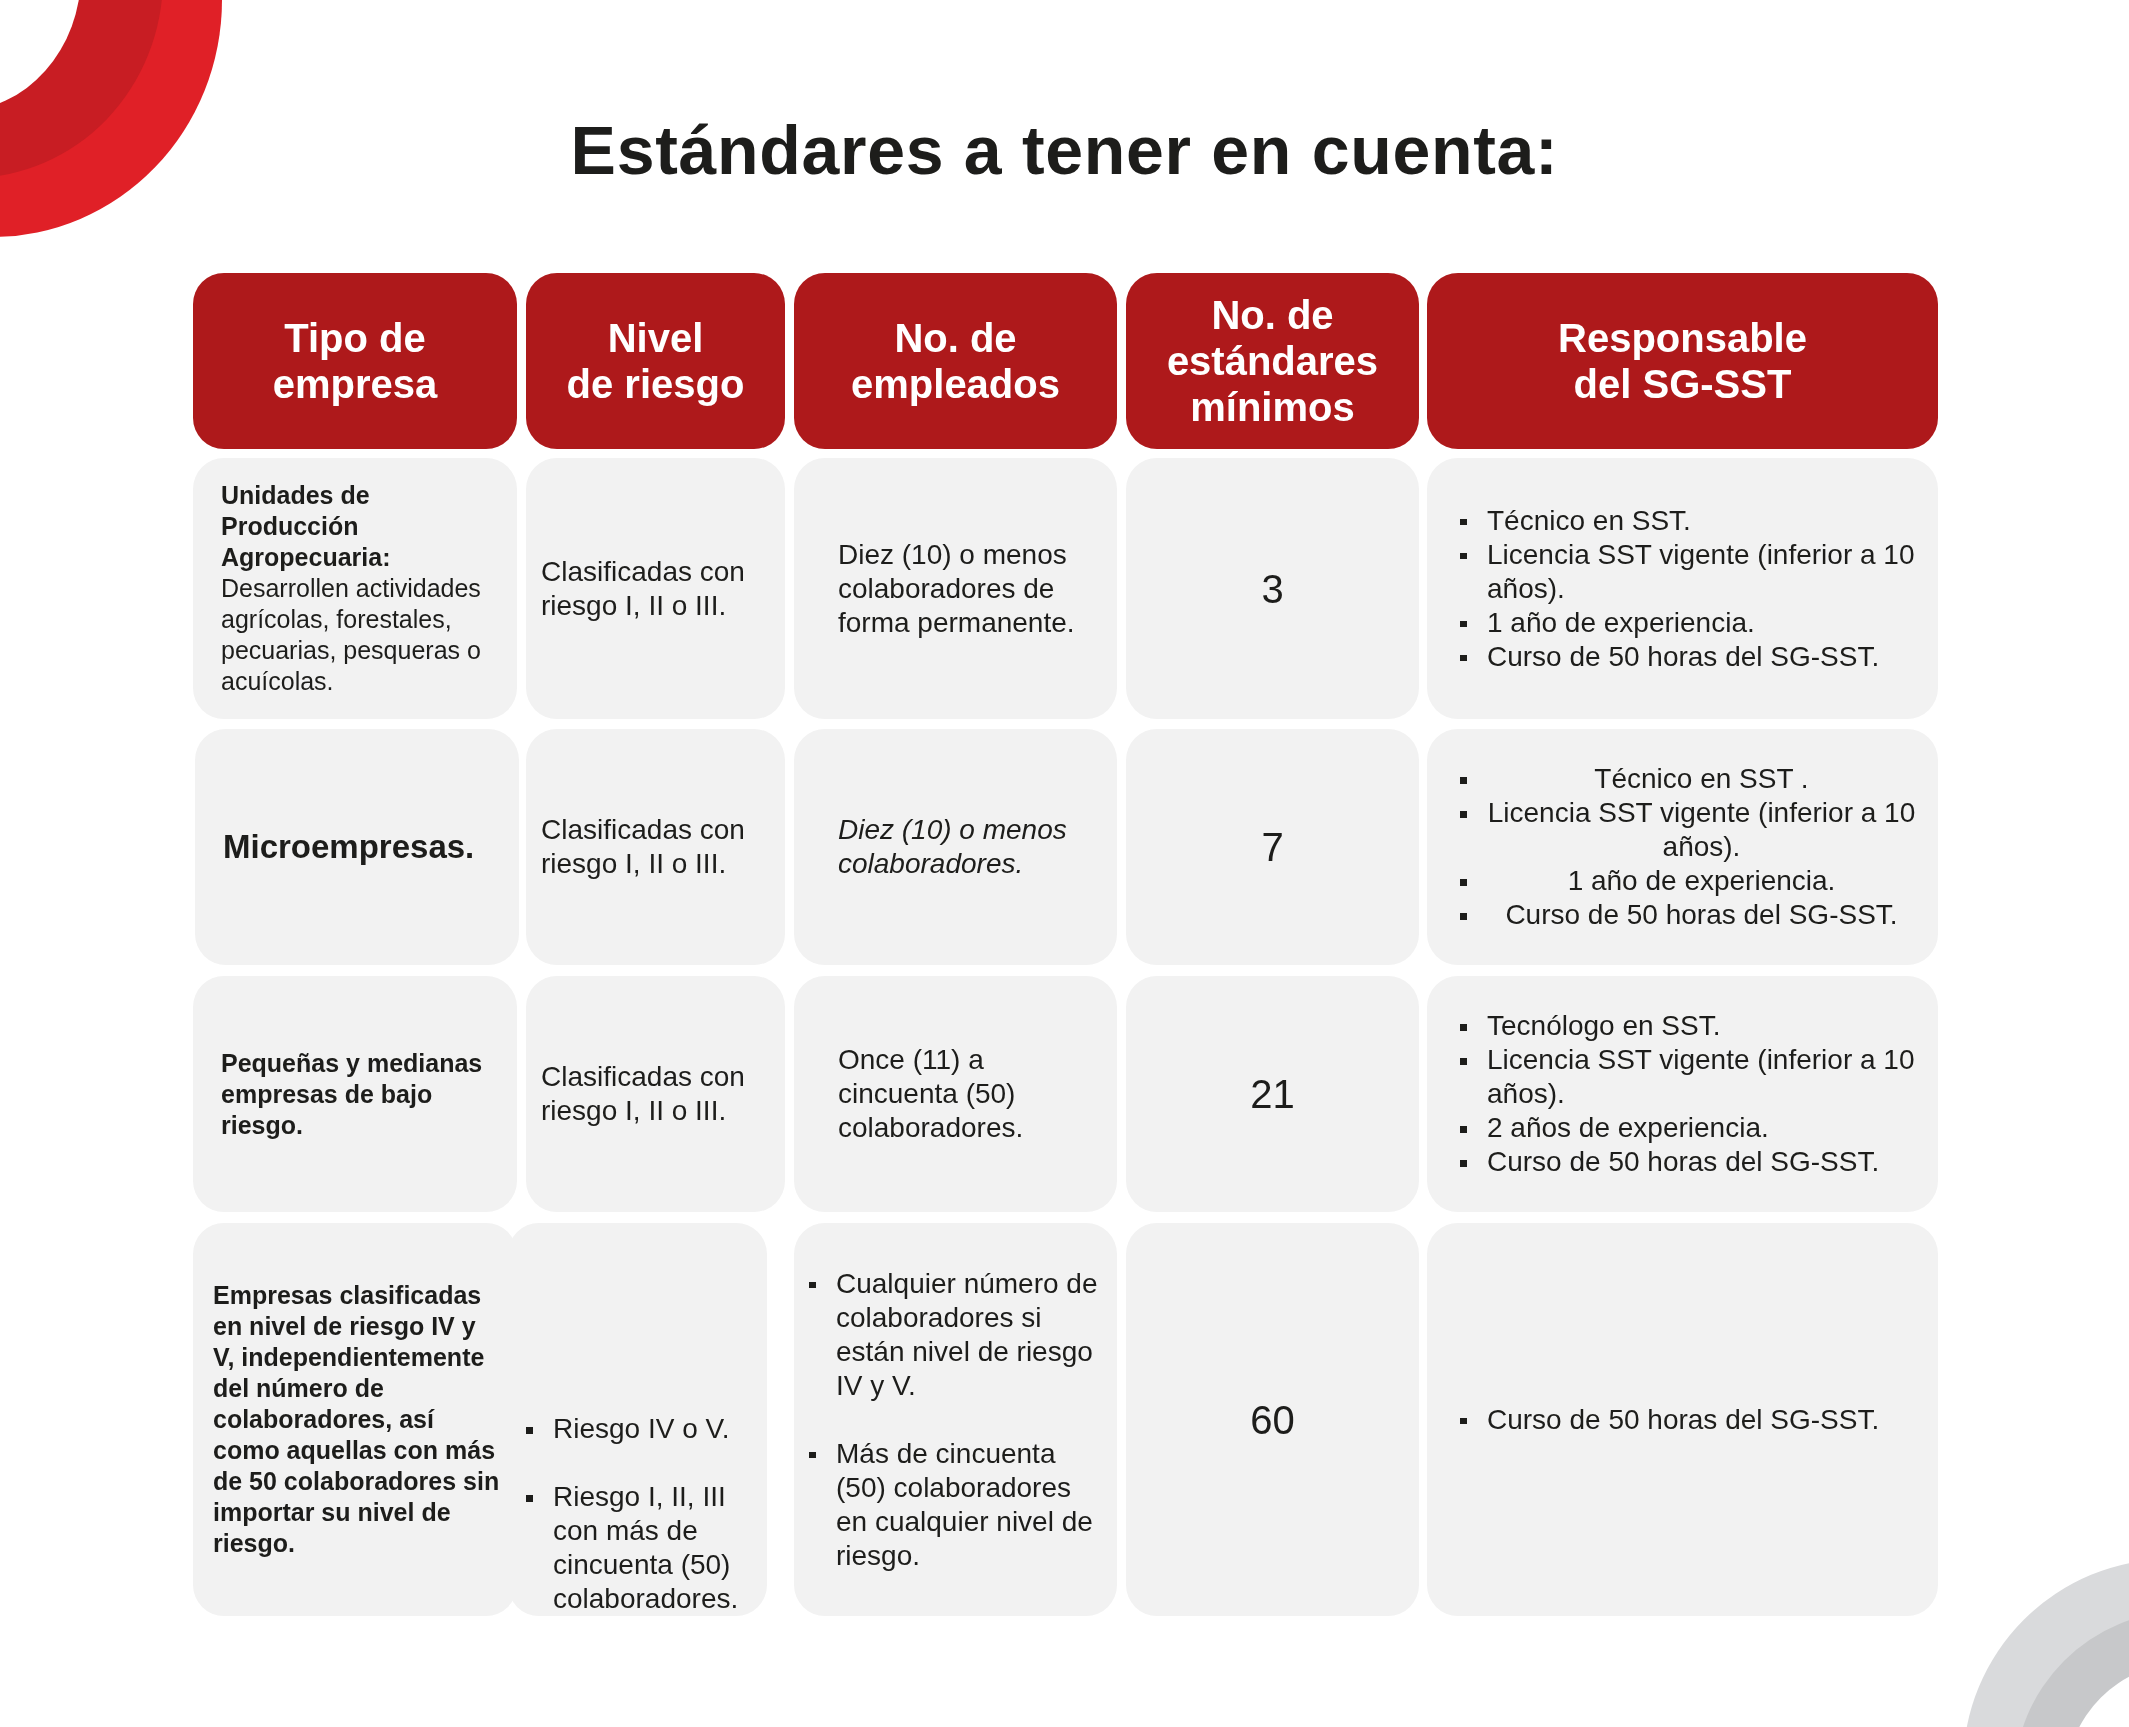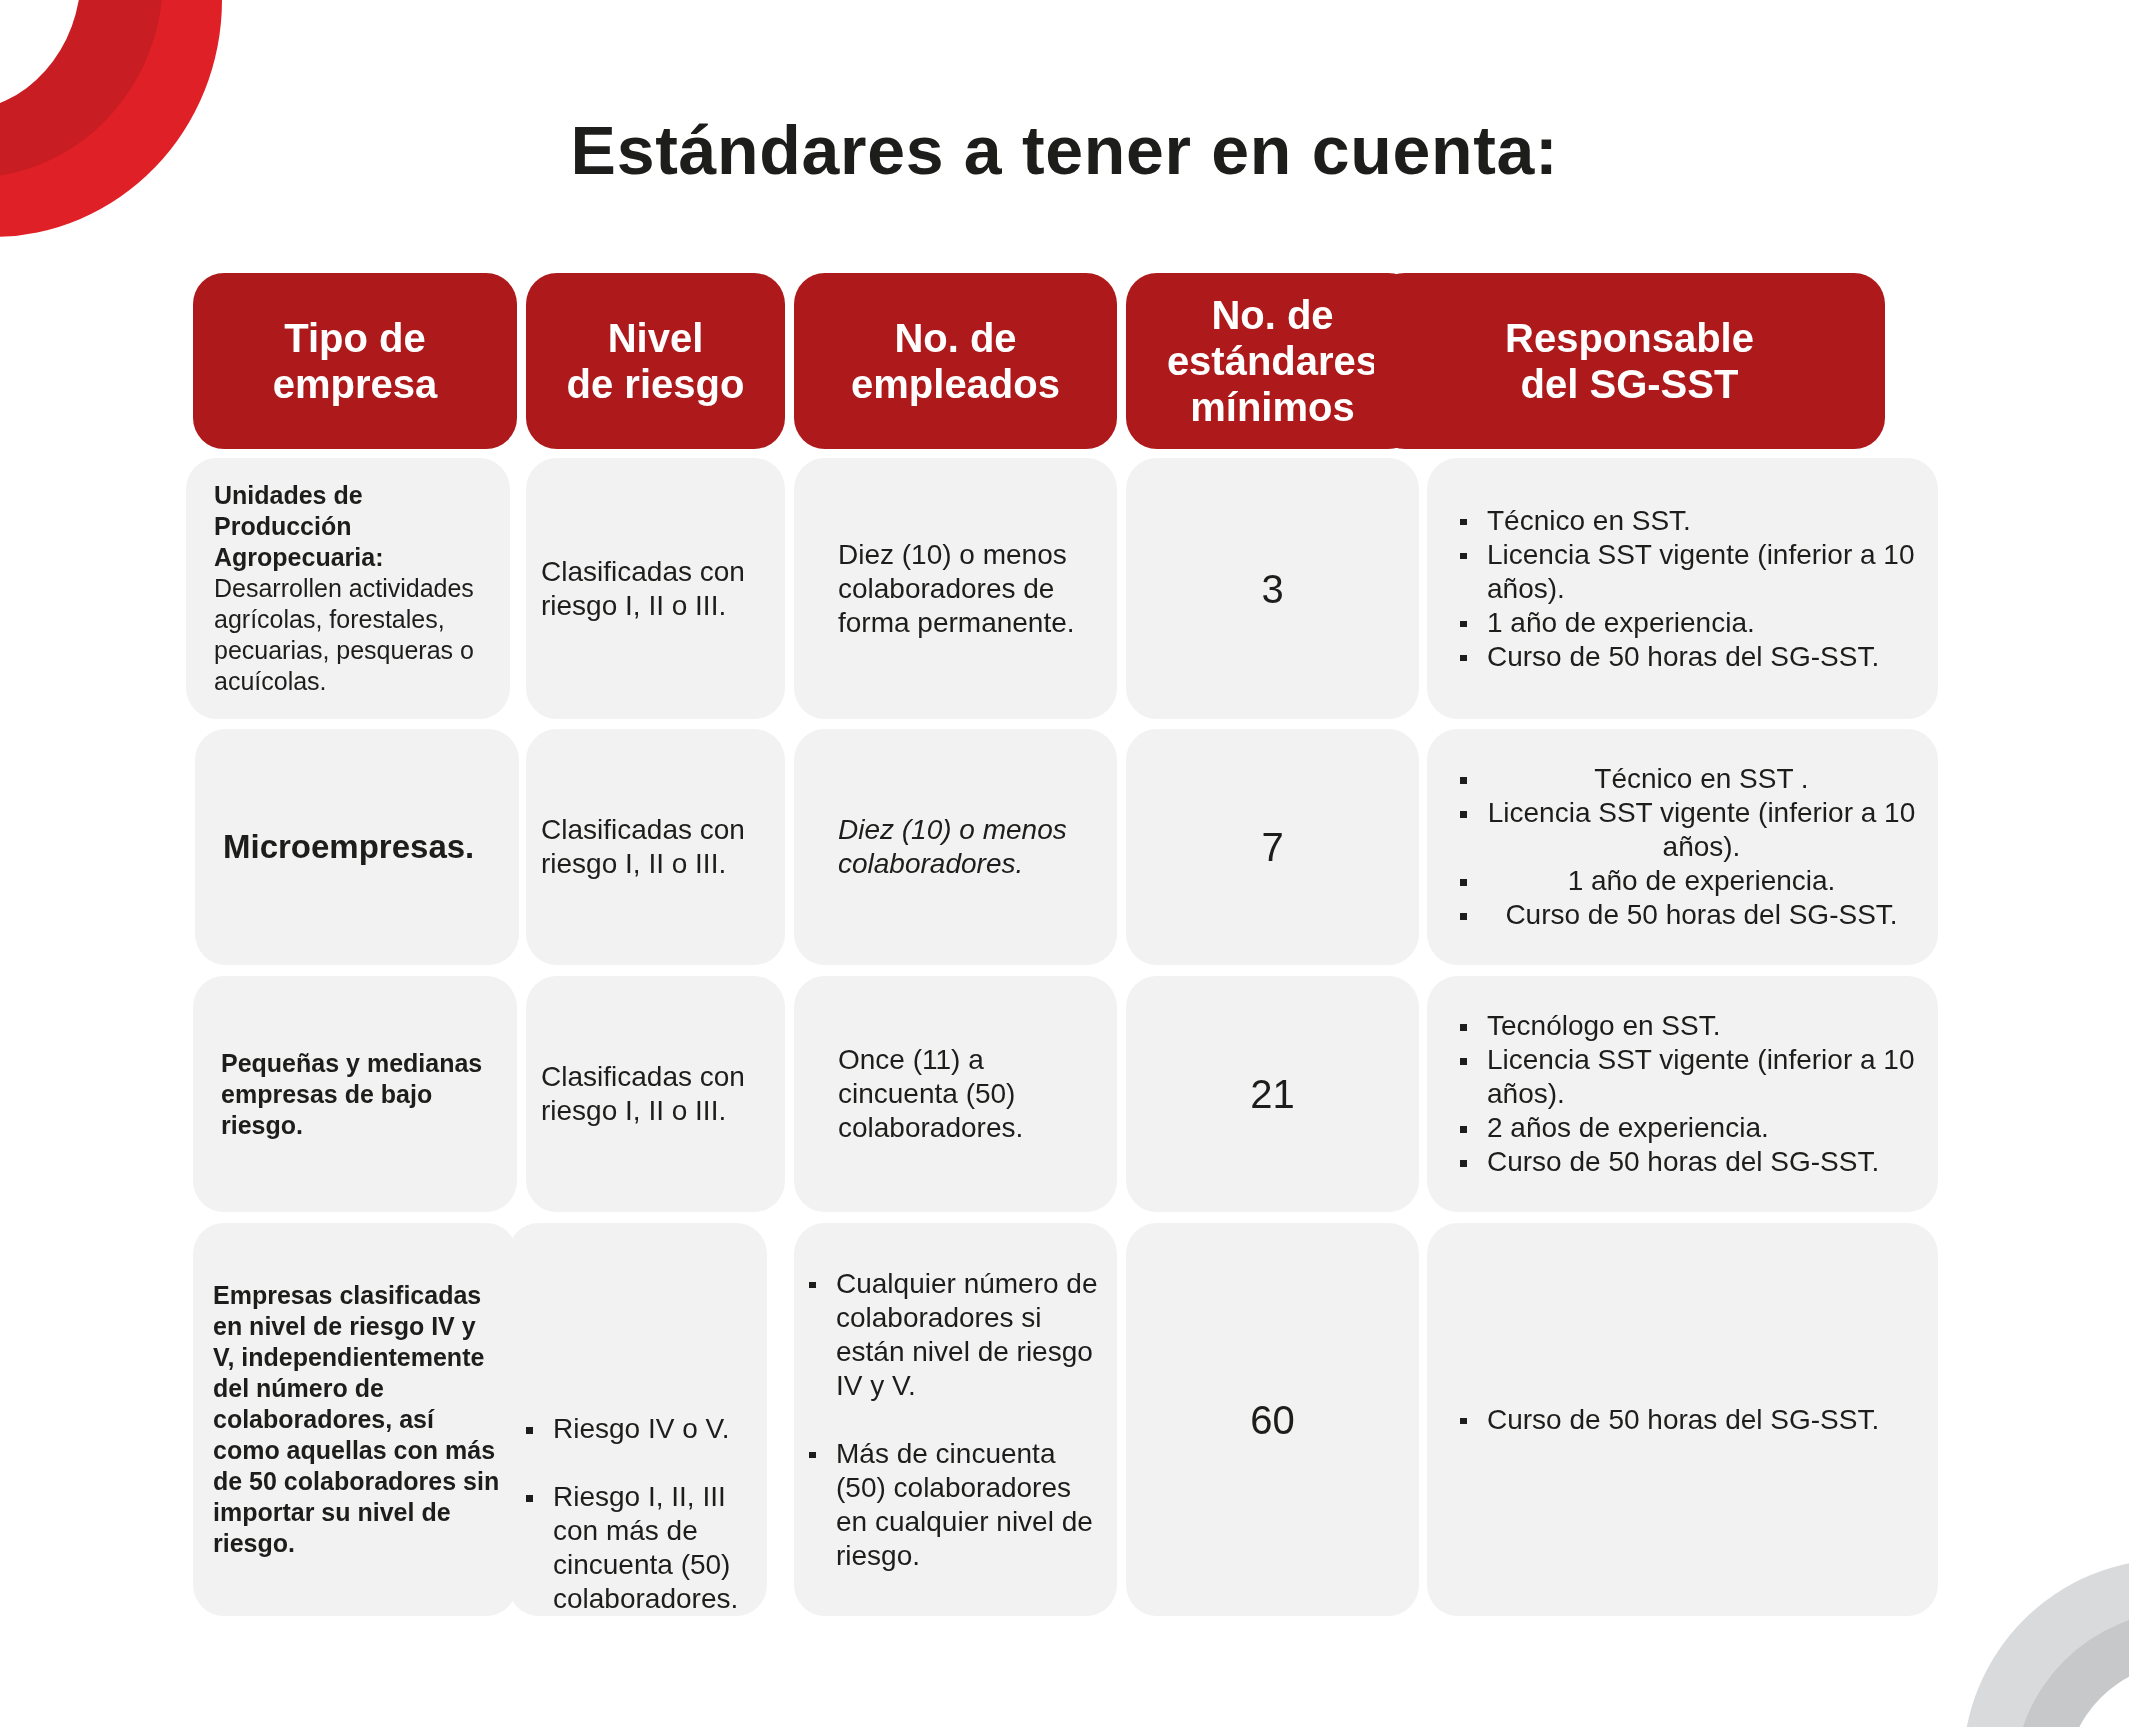--- a/index.html
+++ b/index.html
@@ -52,28 +52,28 @@
       <div>empleados</div>
     </div>
 </div>
 <div class="cell hdr" style="left:1126px;top:273px;width:293px;height:176px;">
   <div>
       <div>No. de</div>
       <div>estándares</div>
       <div>mínimos</div>
     </div>
 </div>
-<div class="cell hdr" style="left:1374px;top:273px;width:511px;height:176px;">
+<div class="cell hdr" style="left:1427px;top:273px;width:511px;height:176px;">
   <div>
       <div>Responsable</div>
       <div>del SG-SST</div>
     </div>
 </div>
 
-<div class="cell body" style="left:186px;top:458px;width:324px;height:261px;padding:0 27px 0 28px;font-size:25px;line-height:31px;">
+<div class="cell body" style="left:193px;top:458px;width:324px;height:261px;padding:0 27px 0 28px;font-size:25px;line-height:31px;">
   <div>
       <div class="b">Unidades de Producción Agropecuaria:</div>
       <div>Desarrollen actividades agrícolas, forestales, pecuarias, pesqueras o acuícolas.</div>
     </div>
 </div>
 <div class="cell body" style="left:526px;top:458px;width:259px;height:261px;padding:0 15px;">
   <div>Clasificadas con riesgo I, II o III.</div>
 </div>
 <div class="cell body" style="left:794px;top:458px;width:323px;height:261px;padding:0 30px 0 44px;">
   <div>Diez (10) o menos colaboradores de forma permanente.</div>

